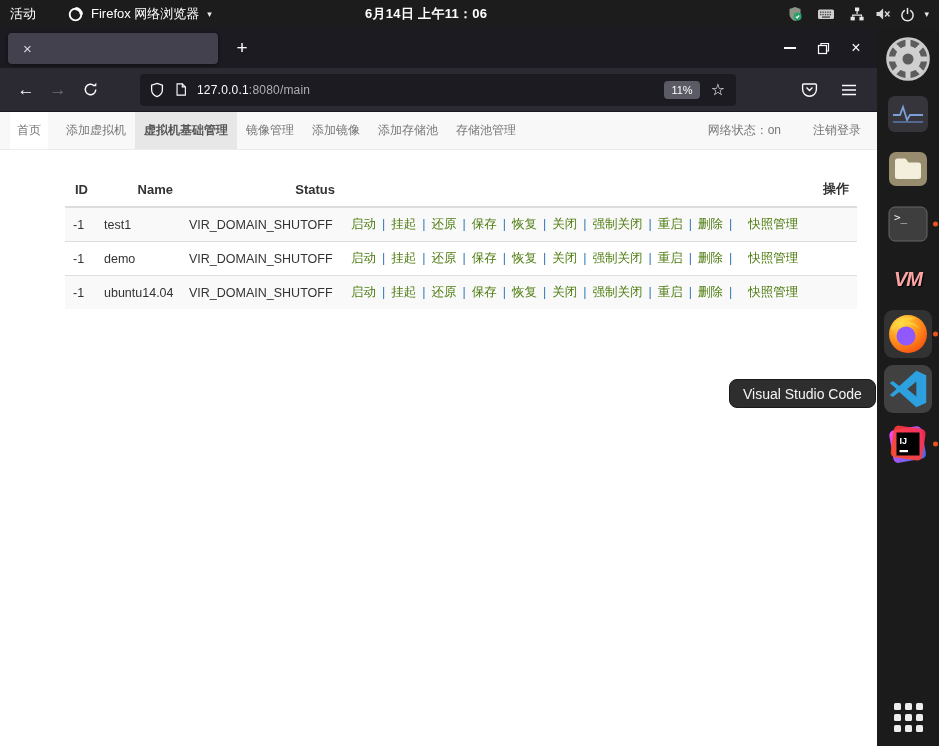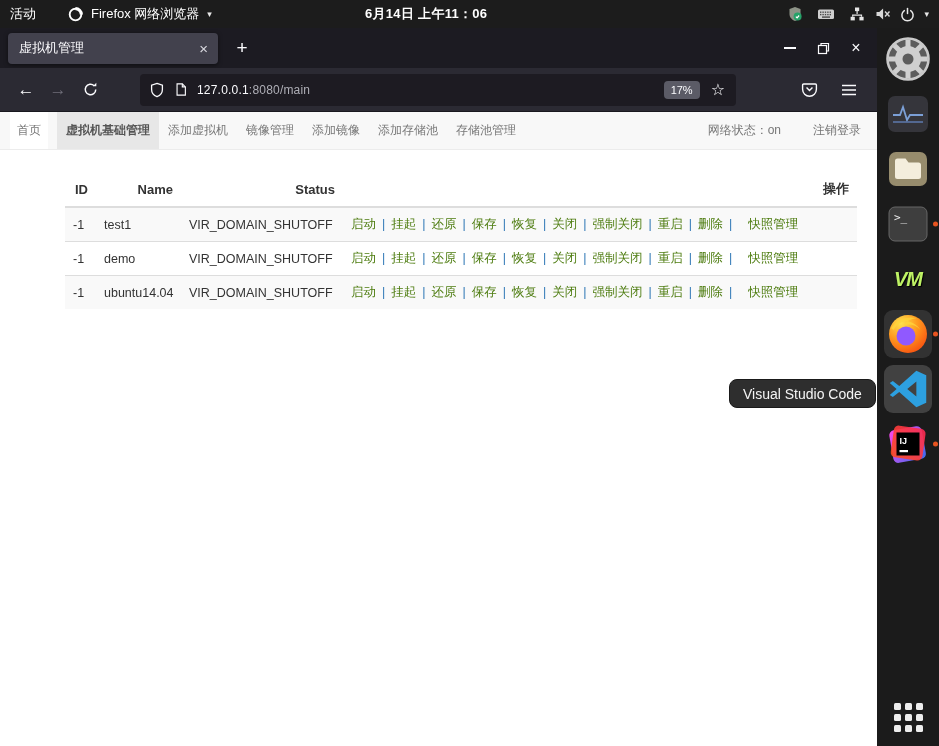--- a/index.html
+++ b/index.html
@@ -77,21 +77,21 @@
   
   .dock { position:absolute; right:0; top:0; width:62px; height:718px; background:#1b1b1b;
     display:flex; flex-direction:column; align-items:center; padding-top:7px; }
   .dock-item { width:48px; height:48px; margin-bottom:7px; display:flex; align-items:center;
     justify-content:center; position:relative; border-radius:9px; flex:0 0 auto; }
   .dock-item.hl  { background:rgba(255,255,255,.10); }
   .dock-item.hl2 { background:rgba(255,255,255,.17); }
   .run-dot { position:absolute; right:-6px; top:50%; transform:translateY(-50%);
     width:5px; height:5px; border-radius:50%; background:#e95420; }
   .vm-logo { font-weight:700; font-style:italic; font-size:20px; letter-spacing:-1px;
-    color:#bef264; text-shadow:1px 1px 1px #000; }
+    color:#fca5a5; text-shadow:1px 1px 1px #000; }
   .dock-spacer { flex:1 1 auto; }
   .grid-btn { height:34px; margin-bottom:12px; }
   .app-grid { display:grid; grid-template-columns:repeat(3,7px); grid-template-rows:repeat(3,7px); gap:4px; }
   .app-grid i { background:#ededed; border-radius:1.5px; }
 
   
   .tooltip { position:absolute; left:729px; top:351px; height:29px; line-height:29px;
     padding:0 13px; background:#2e2e2e; border:1px solid #1a1a1a; border-radius:8px;
     color:#f4f4f4; font-size:14px; z-index:20; white-space:nowrap; }
 </style>
@@ -156,21 +156,20 @@
       </span>
     </div>
   </header>
 
   <div class="workspace">
 
     <section class="fx-window">
 
       <div class="tabbar">
         <div class="tab">
-          <span class="tab-title">虚拟机管理</span>
           <span class="tab-close">×</span>
         </div>
         <div class="newtab-btn">+</div>
         <div class="win-controls">
           <span class="wc">
               <i class="wc-min"></i>
             </span>
           <span class="wc">
             <svg width="13" height="13" viewBox="0 0 13 13">
               <rect x="1.5" y="3.5" width="8" height="8" fill="none" stroke="#fbfbfe" stroke-width="1.2"></rect>
@@ -192,21 +191,21 @@
         </span>
         <div class="urlbar">
           <svg width="16" height="16" viewBox="0 0 16 16">
             <path d="M8 1.4 L13.4 3.2 V7.4 C13.4 11 11.1 13.5 8 14.7 C4.9 13.5 2.6 11 2.6 7.4 V3.2 Z" fill="none" stroke="#fbfbfe" stroke-width="1.3"></path>
           </svg>
           <svg width="14" height="15" viewBox="0 0 16 16">
             <path d="M3.5 1.5 h6 l3.5 3.5 v9.5 h-9.5 z" fill="none" stroke="#fbfbfe" stroke-width="1.3"></path>
             <path d="M9.5 1.5 v3.5 h3.5" fill="none" stroke="#fbfbfe" stroke-width="1.3"></path>
           </svg>
           <span class="url-text"><span class="url-host">127.0.0.1</span><span class="url-rest">:8080/main</span></span>
-          <span class="zoom-badge">17%</span>
+          <span class="zoom-badge">11%</span>
           <span class="star">☆</span>
         </div>
         <div class="toolbar-right">
           <span class="nav-btn">
             <svg width="17" height="17" viewBox="0 0 16 16">
               <path d="M2.5 2.8 h11 a1 1 0 0 1 1 1 v4 a6.5 6.5 0 0 1 -13 0 v-4 a1 1 0 0 1 1 -1 z" fill="none" stroke="#fbfbfe" stroke-width="1.3"></path>
               <path d="M5.2 6.2 l2.8 2.8 2.8-2.8" fill="none" stroke="#fbfbfe" stroke-width="1.3"></path>
             </svg>
           </span>
           <span class="nav-btn">
@@ -214,22 +213,22 @@
               <path d="M1 2.5 h14 M1 7 h14 M1 11.5 h14" stroke="#fbfbfe" stroke-width="1.5"></path>
             </svg>
           </span>
         </div>
       </div>
 
       <div class="page">
         <nav class="site-nav">
           <div class="nav-items">
               <span class="nav-item brand">首页</span>
+              <span class="nav-item">添加虚拟机</span>
               <span class="nav-item active">虚拟机基础管理</span>
-              <span class="nav-item">添加虚拟机</span>
               <span class="nav-item">镜像管理</span>
               <span class="nav-item">添加镜像</span>
               <span class="nav-item">添加存储池</span>
               <span class="nav-item">存储池管理</span>
             </div>
           <div class="nav-right">
             <span><span>网络状态：</span><span>on</span></span>
             <span>注销登录</span>
           </div>
         </nav>

